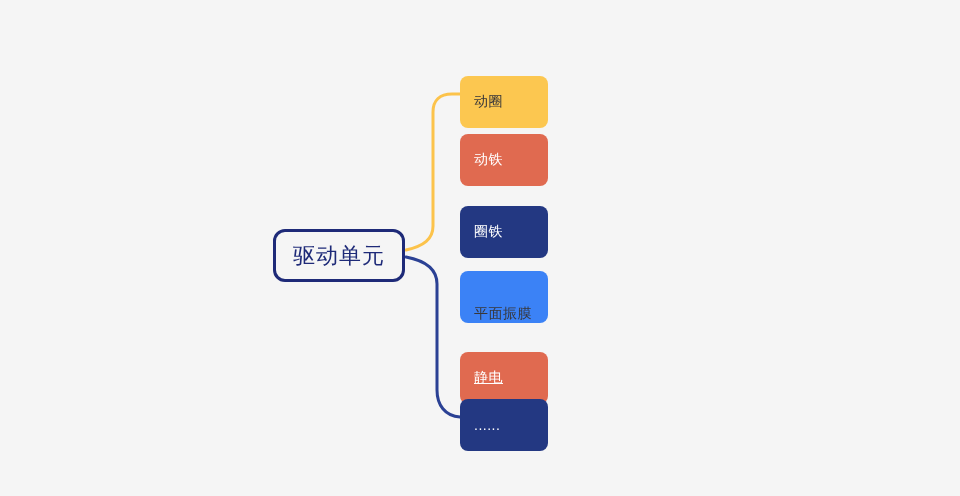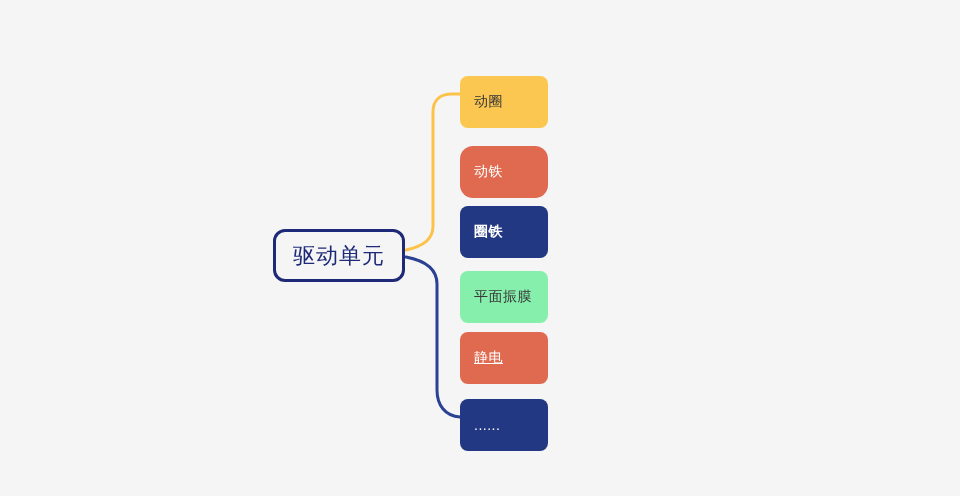--- a/index.html
+++ b/index.html
@@ -51,24 +51,24 @@
     border-radius: 8px;
     font-size: 14px;
     display: flex;
     align-items: center;
     padding-left: 14px;
     box-sizing: border-box;
     letter-spacing: 0.5px;
     cursor: pointer;
   }
   .c1 { top: 76px; }
-  .c2 { top: 146px; border-radius: 13px; }
-  .c3 { top: 206px; font-weight: bold; }
+  .c2 { top: 134px; }
+  .c3 { top: 206px; }
   .c4 { top: 271px; }
-  .c5 { top: 332px; text-decoration: underline; }
+  .c5 { top: 352px; text-decoration: underline; }
   .c6 { top: 399px; }
 </style>
 </head>
 <body>
 
 <div class="canvas" style="background: rgb(245, 245, 245);">
 
   <svg class="connectors" width="960" height="496" viewBox="0 0 960 496" aria-hidden="true">
     <path d="M 406 250 C 424 246 433 239 433 226 L 433 112 C 433 100 440 94 452 94 L 460 94" fill="none" stroke-width="3" stroke-linecap="round" stroke="#fcc34b"></path>
     <path d="M 406 257 C 427 261 437 270 437 284 L 437 390 C 437 405 445 416 460 417" fill="none" stroke-width="3" stroke-linecap="round" stroke="#2b4194"></path>
@@ -83,21 +83,21 @@
   </div>
 
   <div class="child c2" style="background: rgb(224, 106, 80); color: rgb(255, 255, 255);">
     <span>动铁</span>
   </div>
 
   <div class="child c3" style="background: rgb(35, 56, 130); color: rgb(255, 255, 255);">
     <span>圈铁</span>
   </div>
 
-  <div class="child c4" style="background: #86efac; color: rgb(56, 55, 58);">
+  <div class="child c4" style="background: #3b82f6; color: rgb(56, 55, 58); align-items: flex-end;">
     <span>平面振膜</span>
   </div>
 
   <div class="child c5" style="background: rgb(224, 106, 80); color: rgb(255, 255, 255);">
     <span>静电</span>
   </div>
 
   <div class="child c6" style="background: rgb(35, 56, 130); color: rgb(255, 255, 255);">
     <span>......</span>
   </div>

